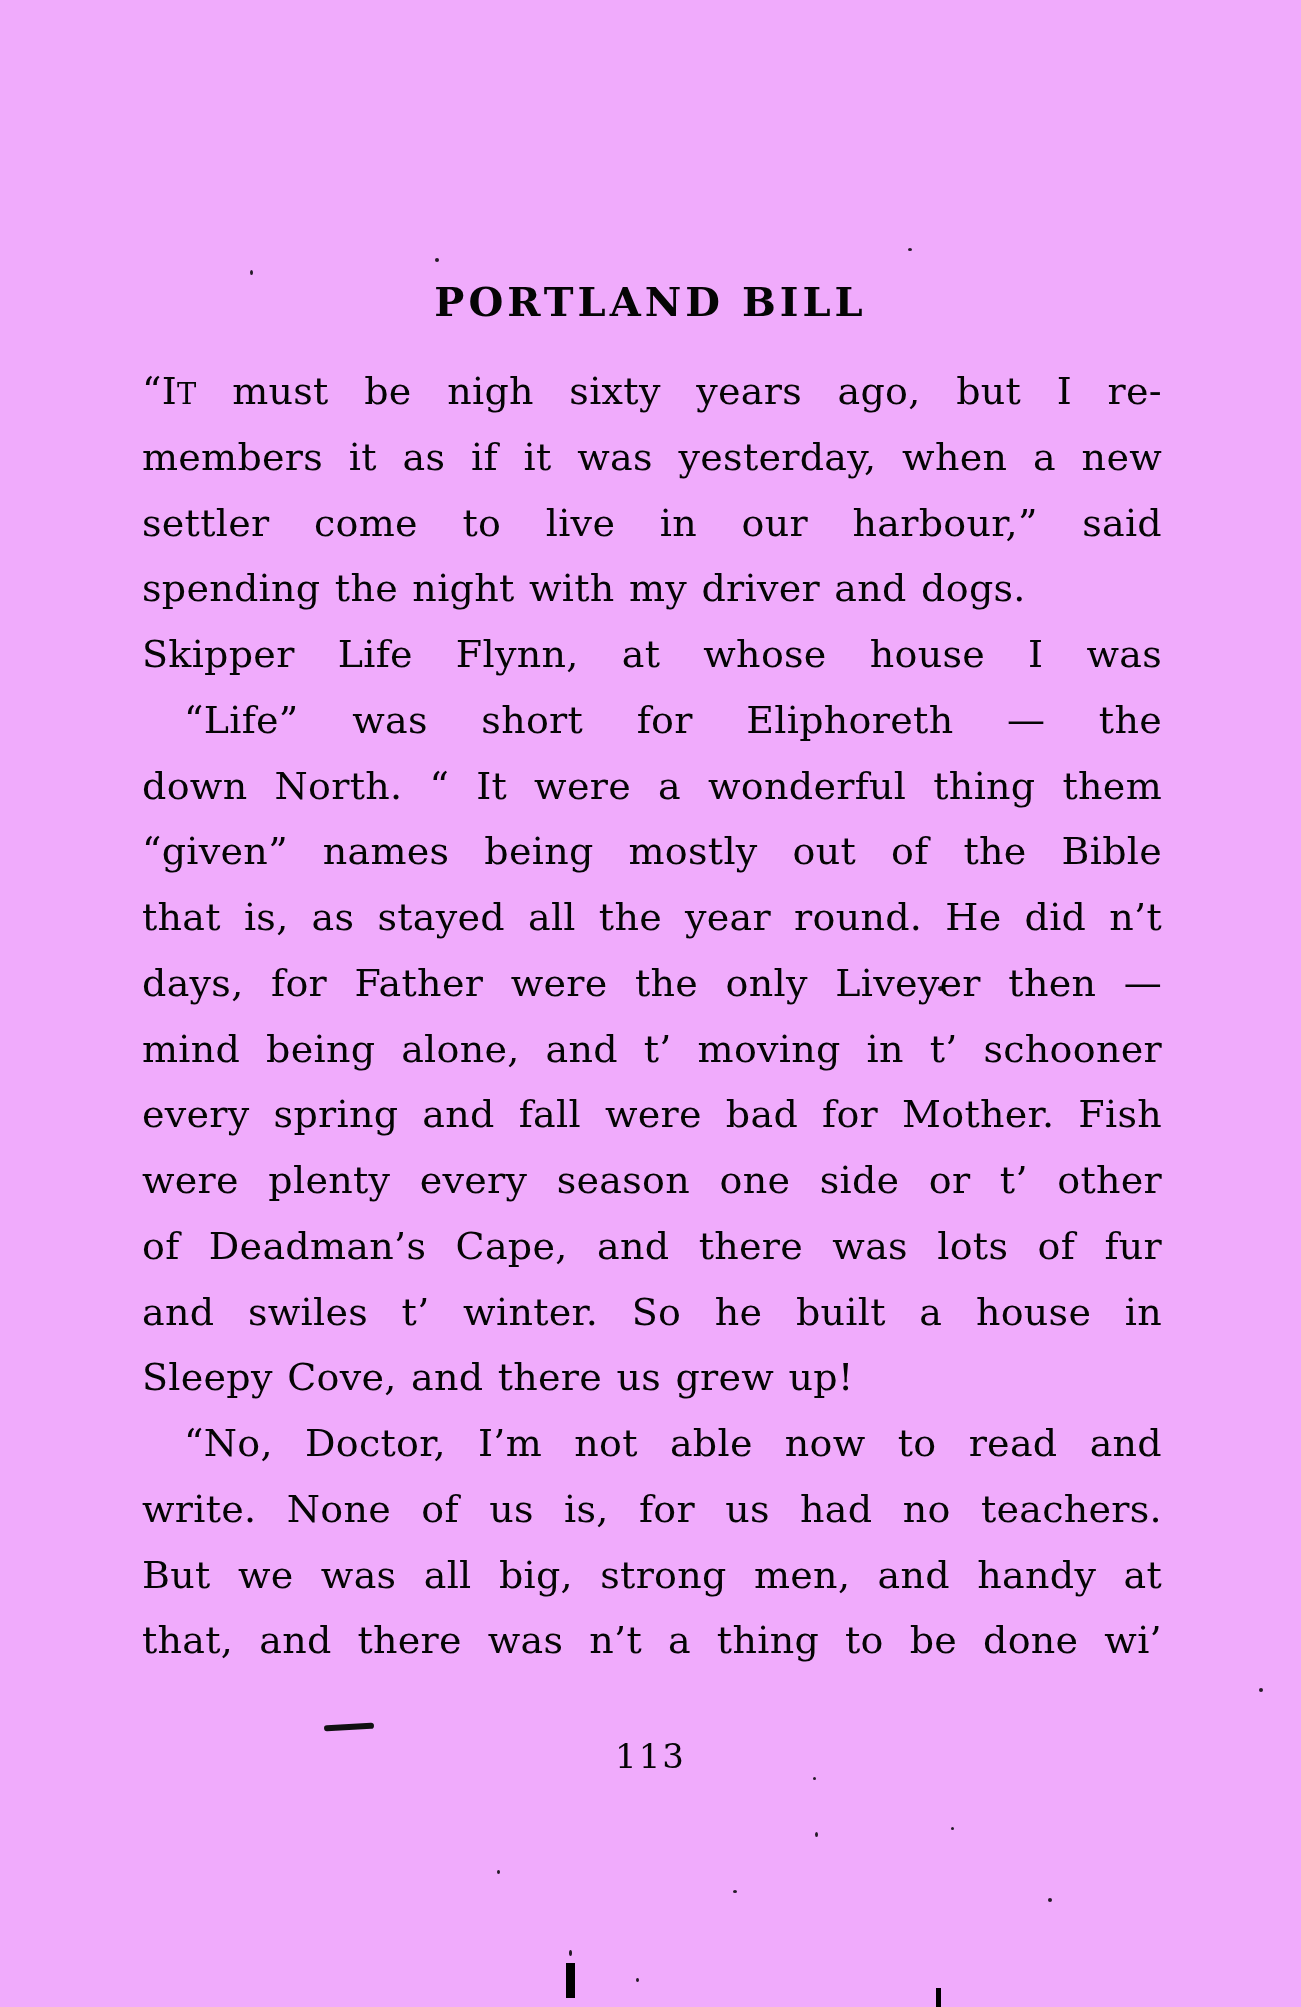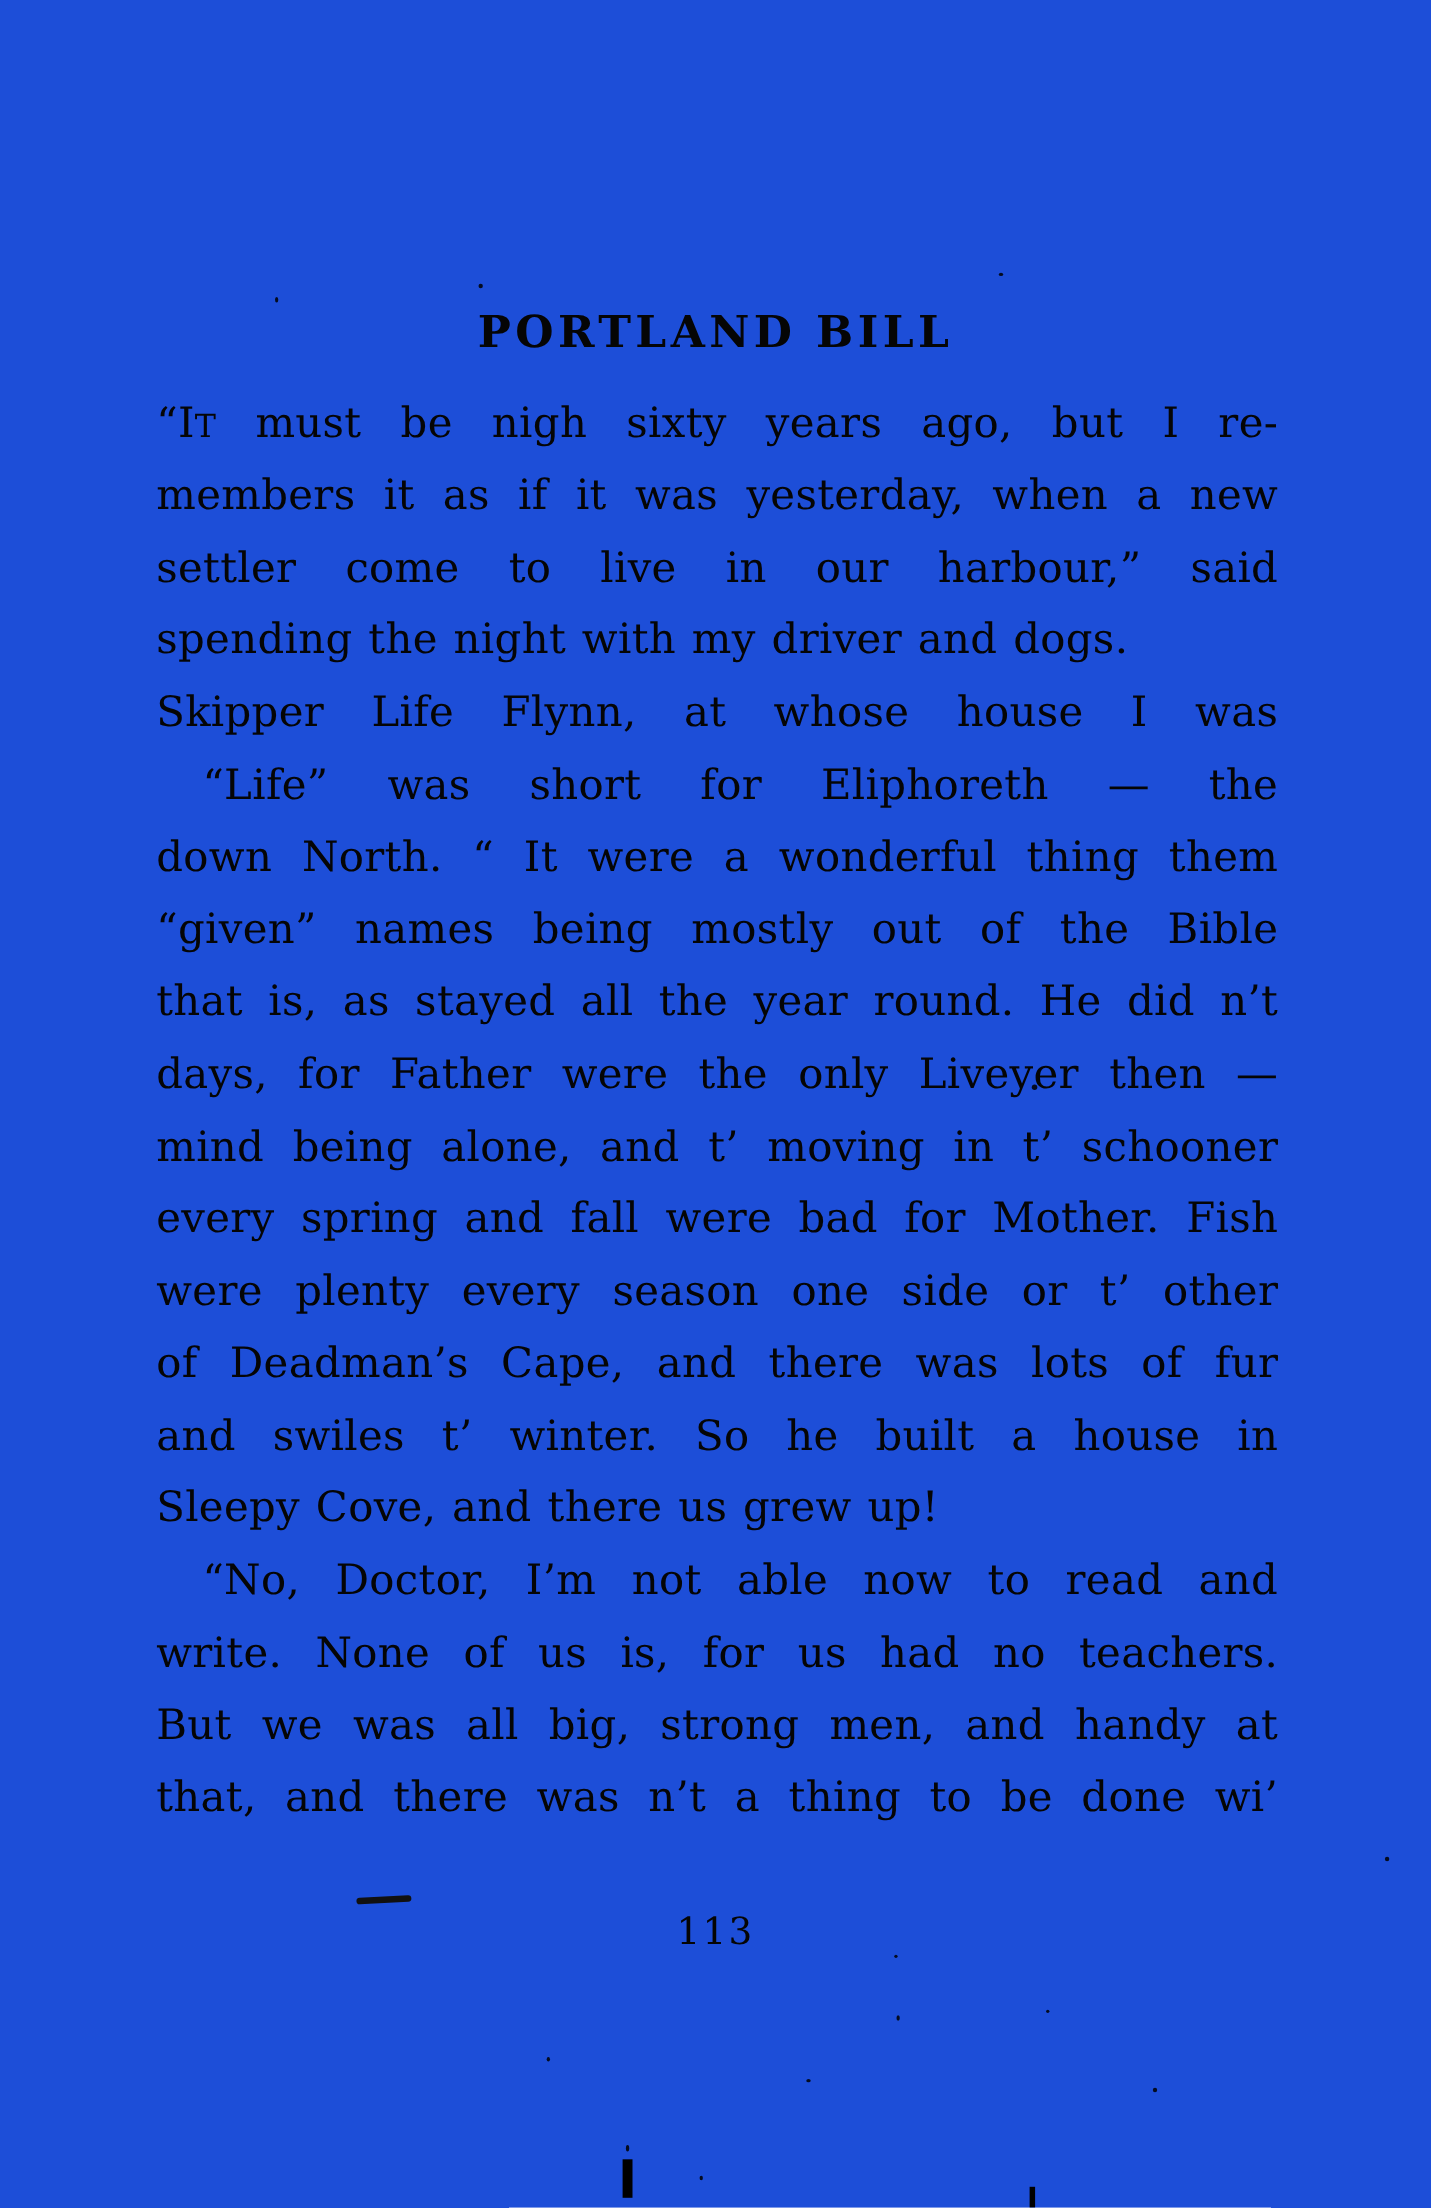--- a/index.html
+++ b/index.html
@@ -1,20 +1,20 @@
 <!DOCTYPE html>
 <html><head>
 <meta charset="utf-8">
 <style>
   html, body { margin: 0; padding: 0; background: #ffffff; }
   .page {
     position: relative;
     width: 1301px;
     height: 2007px;
-    background: #1d4ed8;
+    background: #f0abfc;
     overflow: hidden;
     font-family: "DejaVu Serif", "Liberation Serif", serif;
     color: #050505;
   }
   .title {
     position: absolute;
     top: 278px;
     left: 0;
     width: 100%;
     margin: 0;
@@ -28,21 +28,21 @@
     position: absolute;
     left: 142px;
     top: 352px;
     width: 1020px;
     font-size: 38px;
     letter-spacing: 0.3px;
     word-spacing: 2px;
   }
   .line {
     height: 65.75px;
-    line-height: 64px;
+    line-height: 78px;
     text-align: left;
   }
   .line.j {
     text-align: justify;
     text-align-last: justify;
   }
   .line.ind { padding-left: 42px; }
   .sc { font-size: 0.76em; }
   .pagenum {
     position: absolute;

